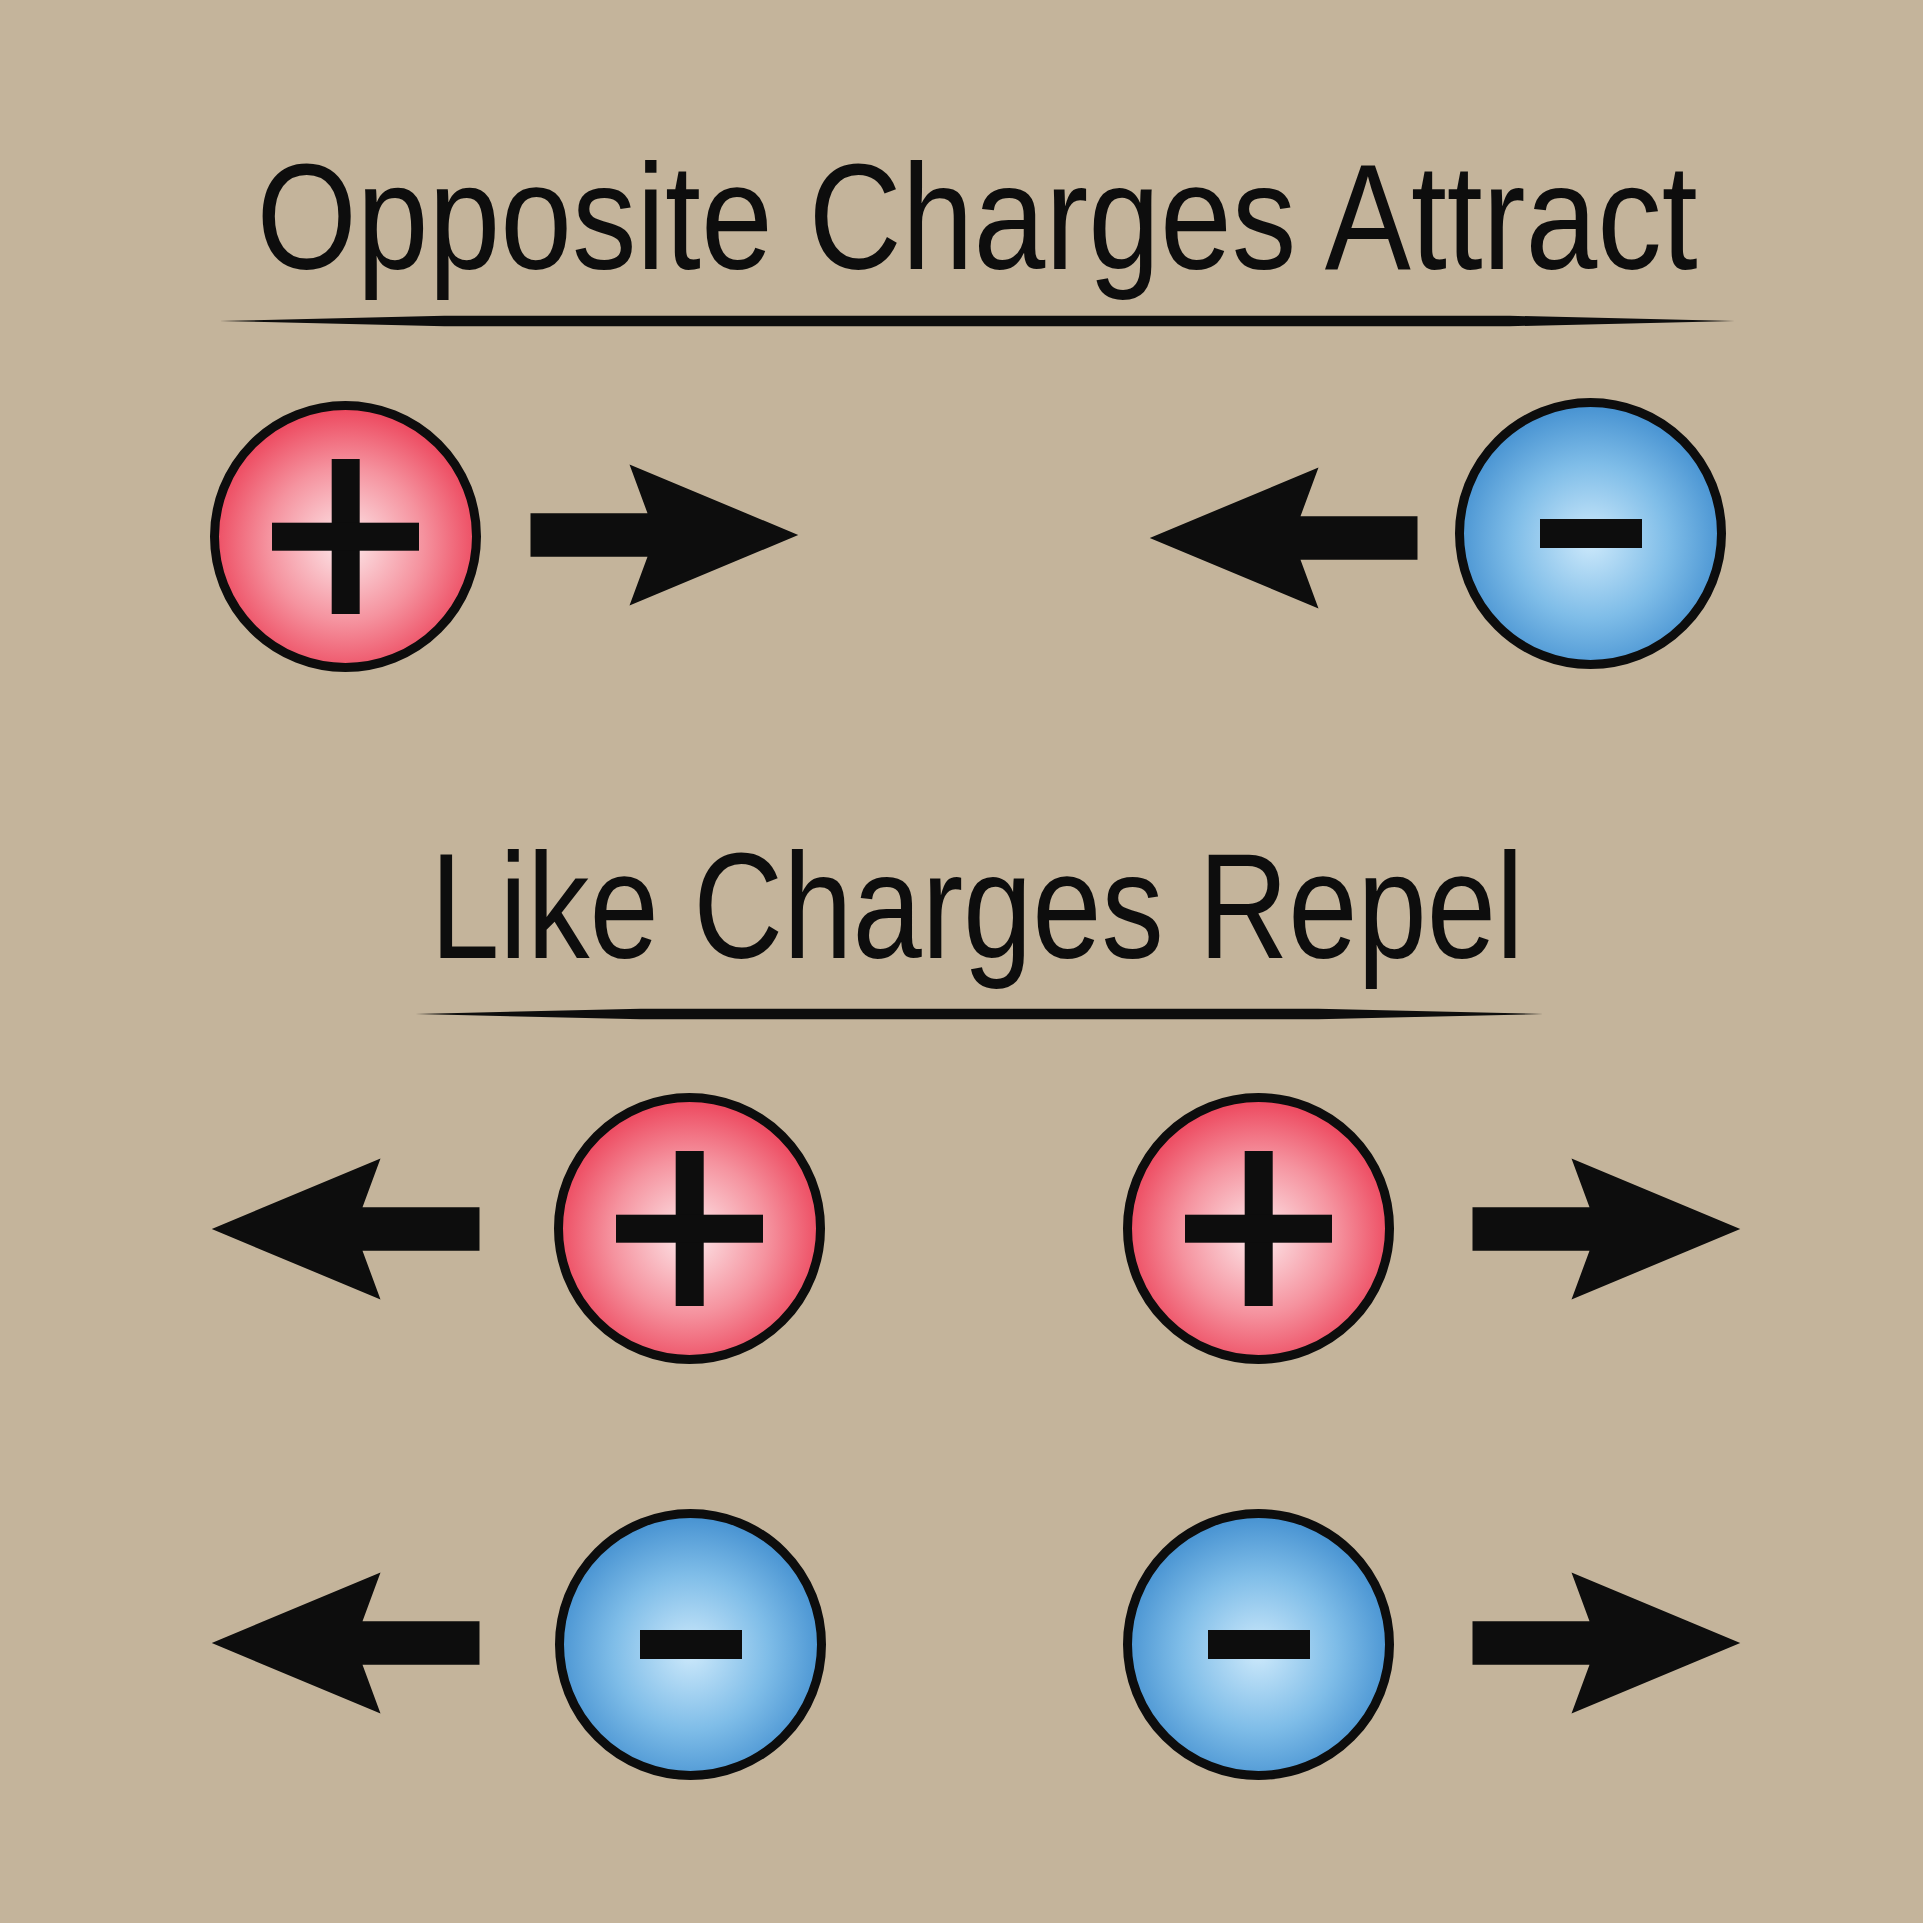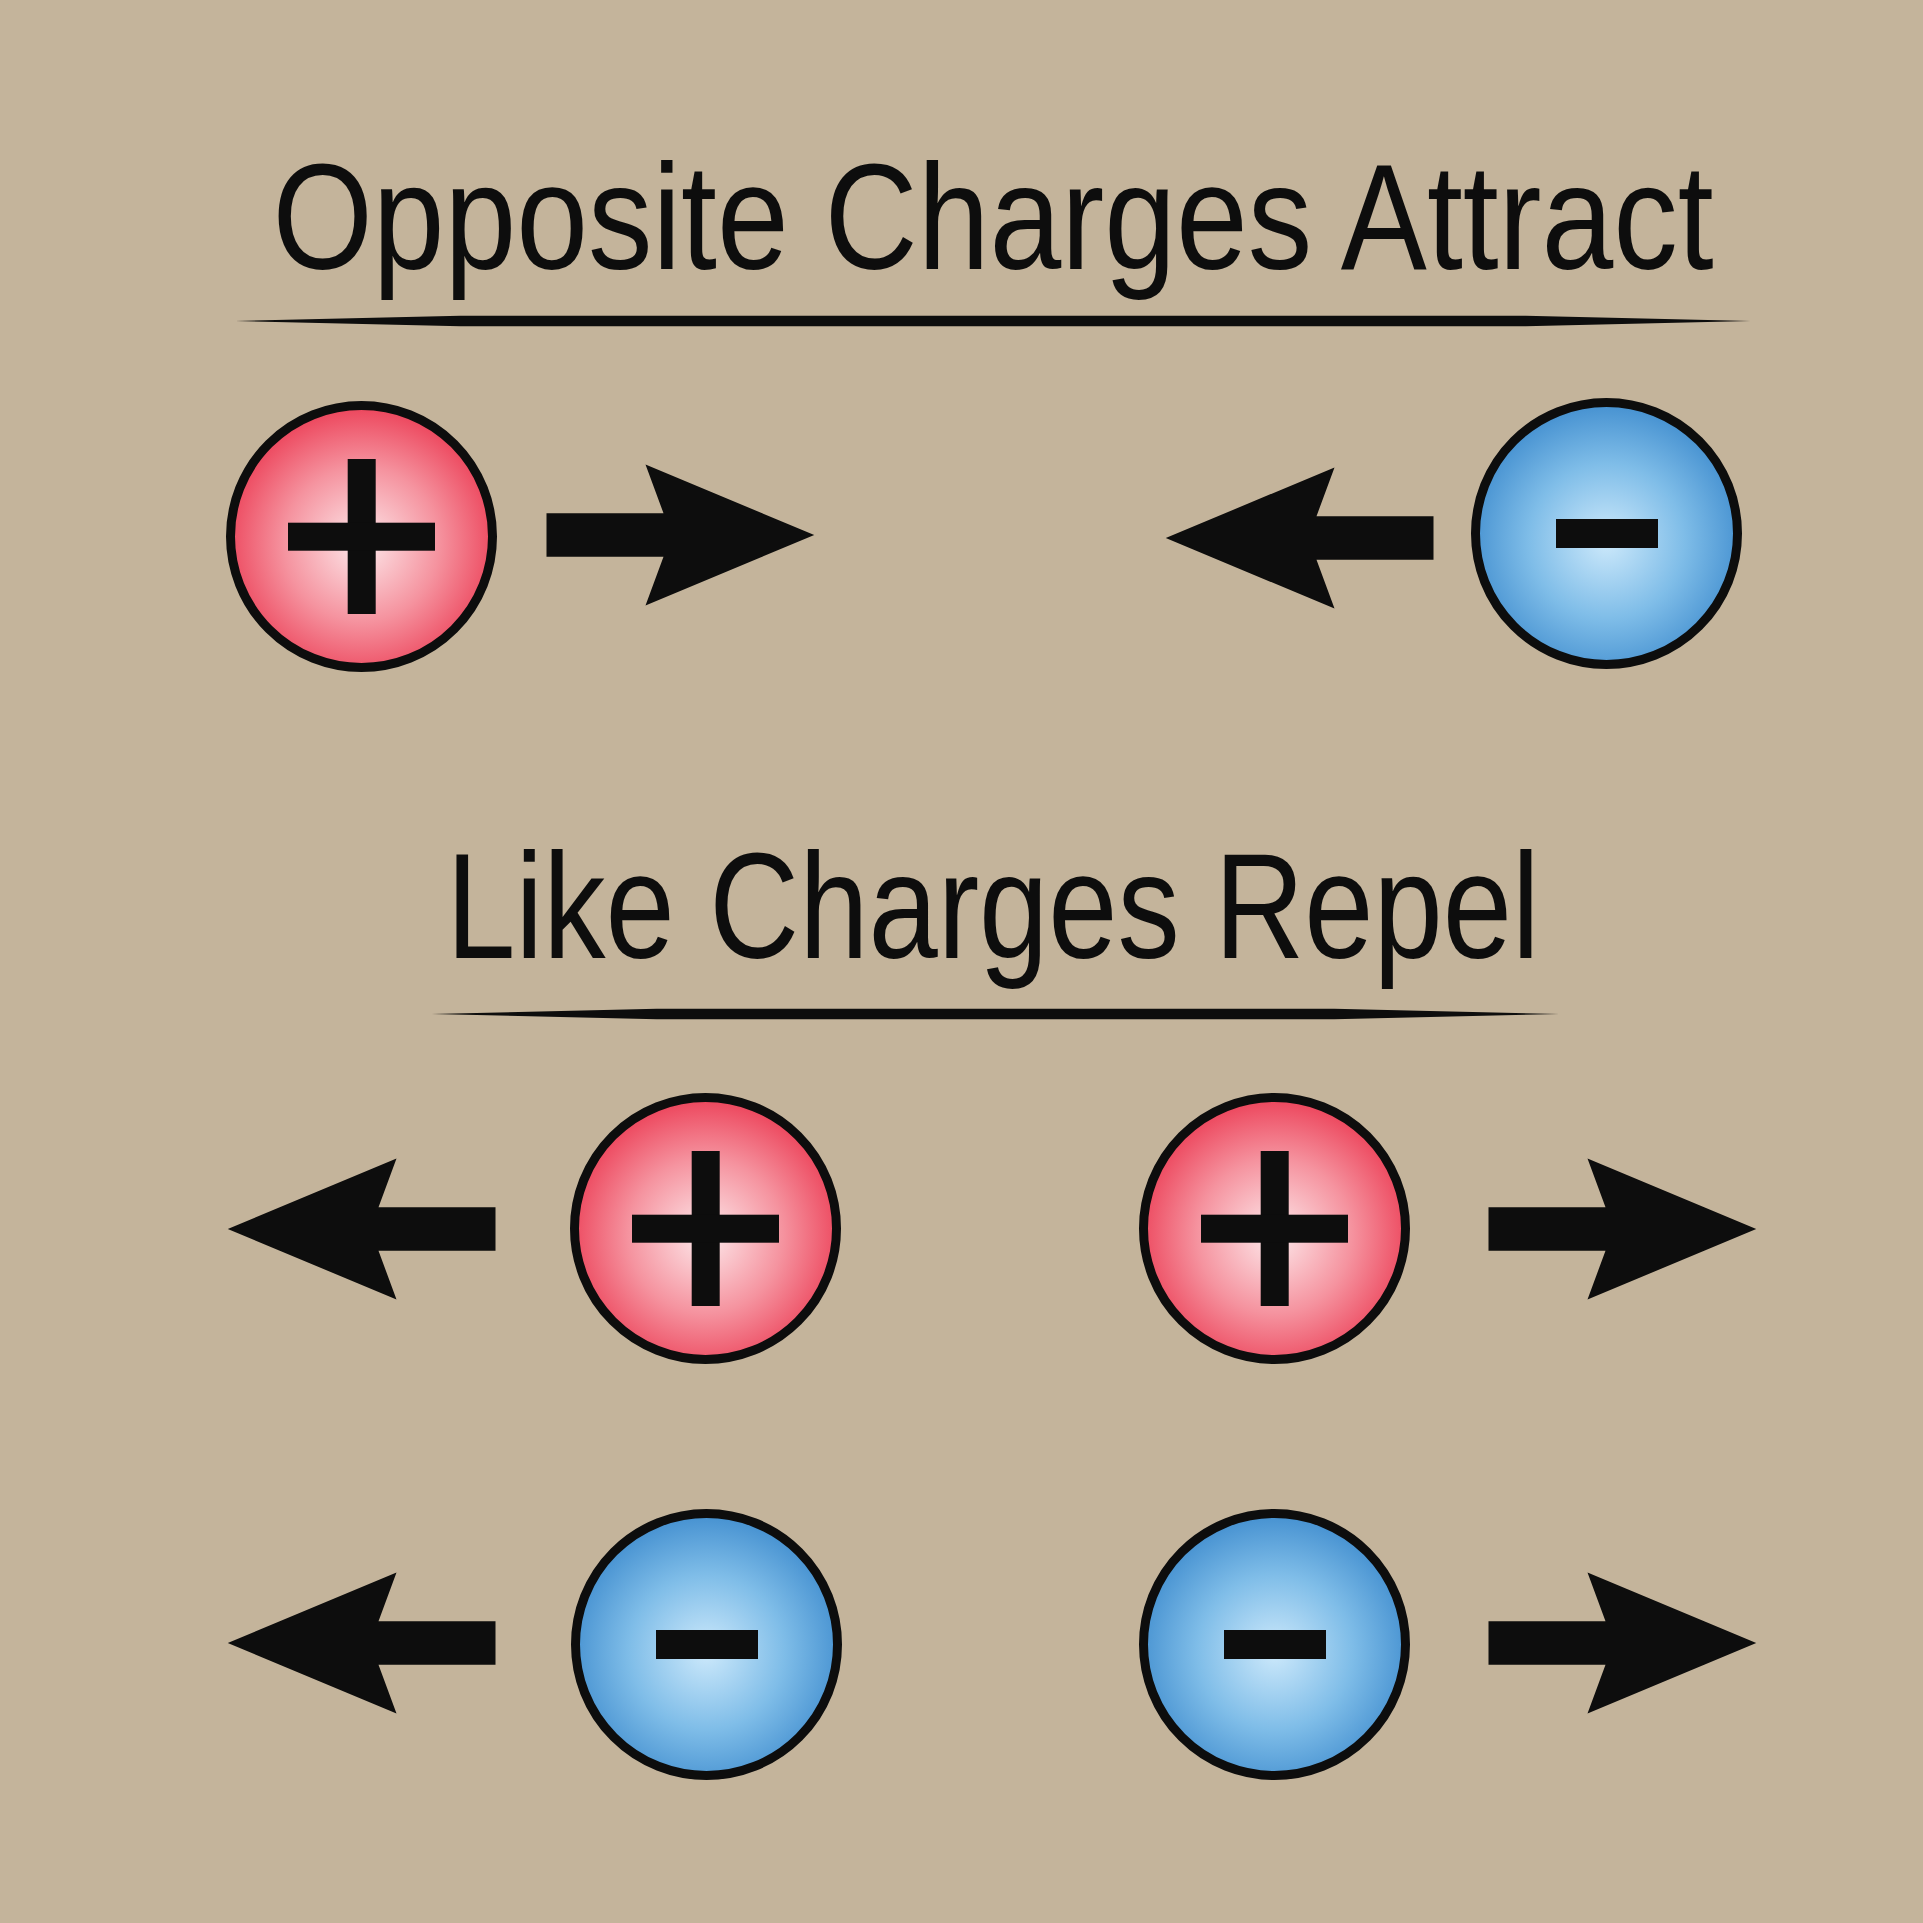--- a/index.html
+++ b/index.html
@@ -3,21 +3,21 @@
 <meta charset="utf-8">
 <style>
   :root{
     --bg:#C4B49B; --ink:#0D0D0D;
     --pos-edge:#E92540; --pos-mid:#F5939F; --pos-center:#FDE9EB;
     --neg-edge:#2E7FC7; --neg-mid:#7FBDE8; --neg-center:#CDE9FB;
   }
   html,body{margin:0;padding:0;}
   body{width:1924px;height:1924px;overflow:hidden;background:var(--bg);
        font-family:"Liberation Sans", sans-serif;}
-  .canvas{position:absolute;left:16px;top:0;width:1684px;height:1924px;text-align:right;}
+  .canvas{position:absolute;left:0;top:0;width:1684px;height:1924px;text-align:right;}
   .title{position:absolute;color:var(--ink);font-size:150px;line-height:173px;
          white-space:nowrap;transform-origin:50% 50%;}
   .sq86{transform:translateX(-50%) scaleX(0.86);}
   .sq83{transform:translateX(-50%) scaleX(0.83);}
   .underline{position:absolute;display:block;}
   .underline polygon{fill:var(--ink);}
   .charge{position:absolute;width:271px;height:271px;box-sizing:border-box;
           border:9px solid var(--ink);border-radius:50%;
           display:flex;align-items:center;justify-content:center;}
   .charge.positive{background:radial-gradient(circle at 50% 53%,

